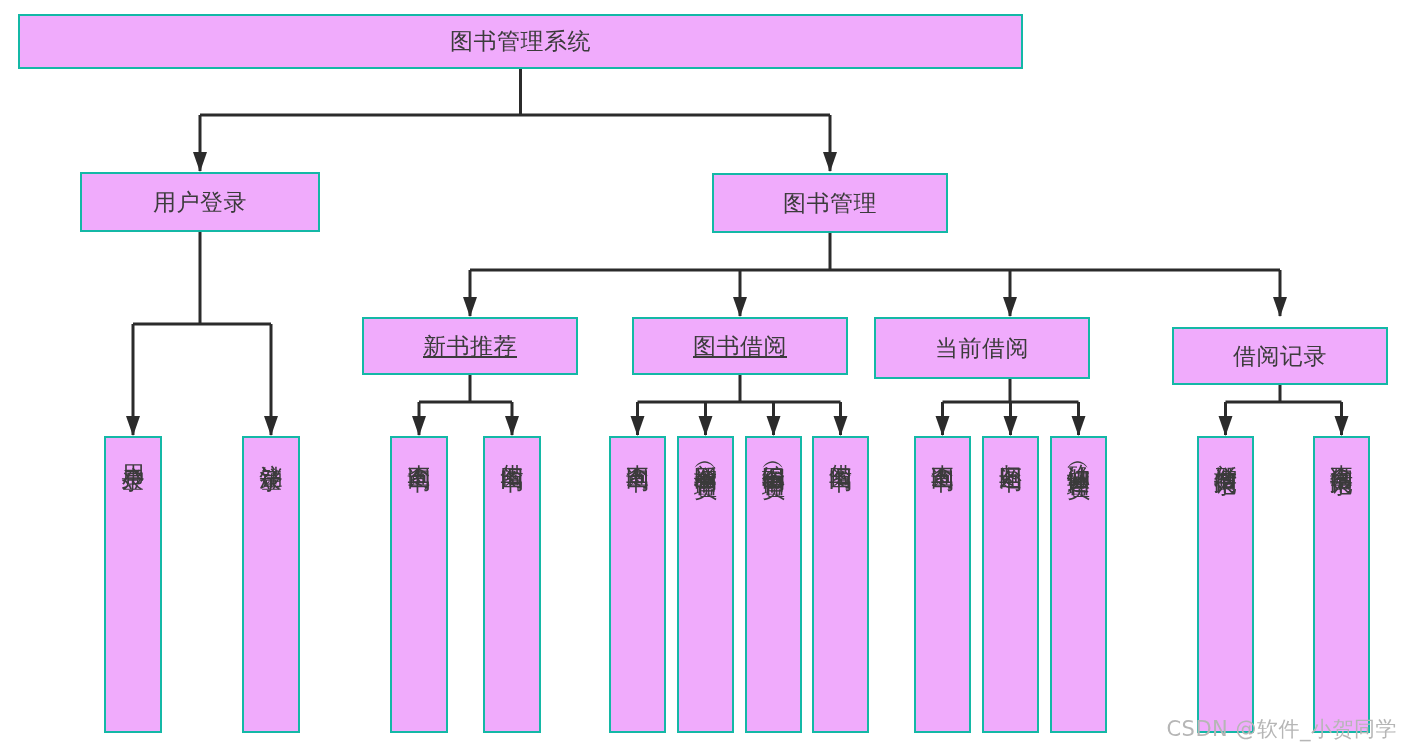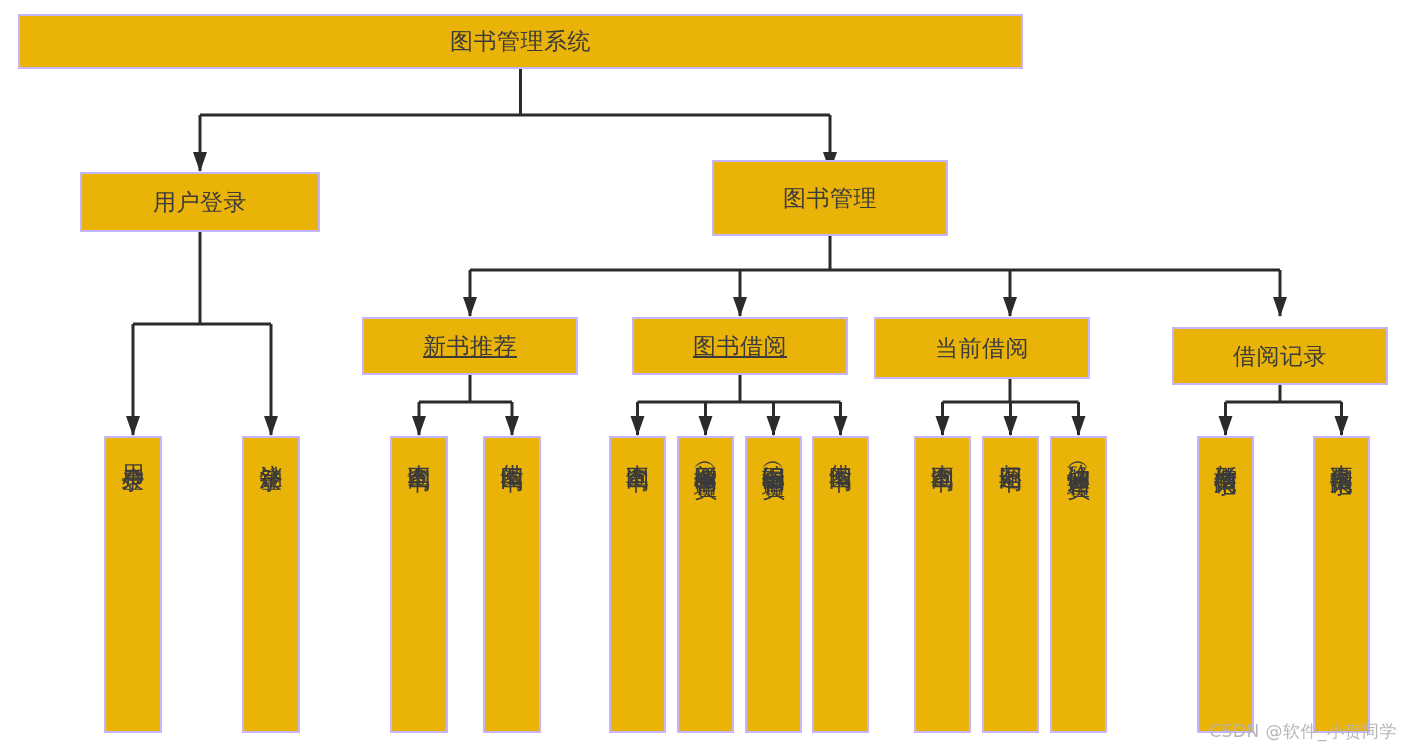--- a/index.html
+++ b/index.html
@@ -22,22 +22,22 @@
     position: absolute;
     left: 0;
     top: 0;
     width: 1405px;
     height: 747px;
     pointer-events: none;
   }
   .node {
     position: absolute;
     box-sizing: border-box;
-    border: 2px solid #c4b5fd;
-    background: #eab308;
+    border: 2px solid #14b8a6;
+    background: #f0abfc;
     display: flex;
     align-items: center;
     justify-content: center;
     color: #3b3b3b;
   }
   .node-label {
     display: block;
     text-align: center;
     color: #3b3b3b;
     line-height: 1.06;
@@ -62,21 +62,21 @@
     text-orientation: upright;
     font-size: 23px;
     line-height: 1.0;
     letter-spacing: 2px;
     white-space: nowrap;
   }
   #watermark {
     position: absolute;
     right: 8px;
     bottom: 4px;
-    font-size: 17px;
+    font-size: 21px;
     color: #b6b6b6;
     white-space: nowrap;
     letter-spacing: 0.5px;
   }
 </style>
 </head>
 <body>
 
 <div id="diagram-root">
 
@@ -135,21 +135,21 @@
       <polygon points="1334.5,416 1348.5,416 1341.5,436" fill="#2b2b2b"></polygon>
     </svg>
 
   <div id="nodes-layer">
       <div class="node horiz root" style="left: 18px; top: 14px; width: 1005px; height: 55px;">
         <span class="node-label">图书管理系统</span>
       </div>
       <div class="node horiz" style="left: 80px; top: 172px; width: 240px; height: 60px;">
         <span class="node-label">用户登录</span>
       </div>
-      <div class="node horiz" style="left: 712px; top: 160px; width: 236px; height: 76px;">
+      <div class="node horiz" style="left: 712px; top: 173px; width: 236px; height: 60px;">
         <span class="node-label">图书管理</span>
       </div>
       <div class="node horiz" style="left: 362px; top: 317px; width: 216px; height: 58px; text-decoration: underline;">
         <span class="node-label">新书推荐</span>
       </div>
       <div class="node horiz" style="left: 632px; top: 317px; width: 216px; height: 58px; text-decoration: underline;">
         <span class="node-label">图书借阅</span>
       </div>
       <div class="node horiz" style="left: 874px; top: 317px; width: 216px; height: 62px;">
         <span class="node-label">当前借阅</span>

